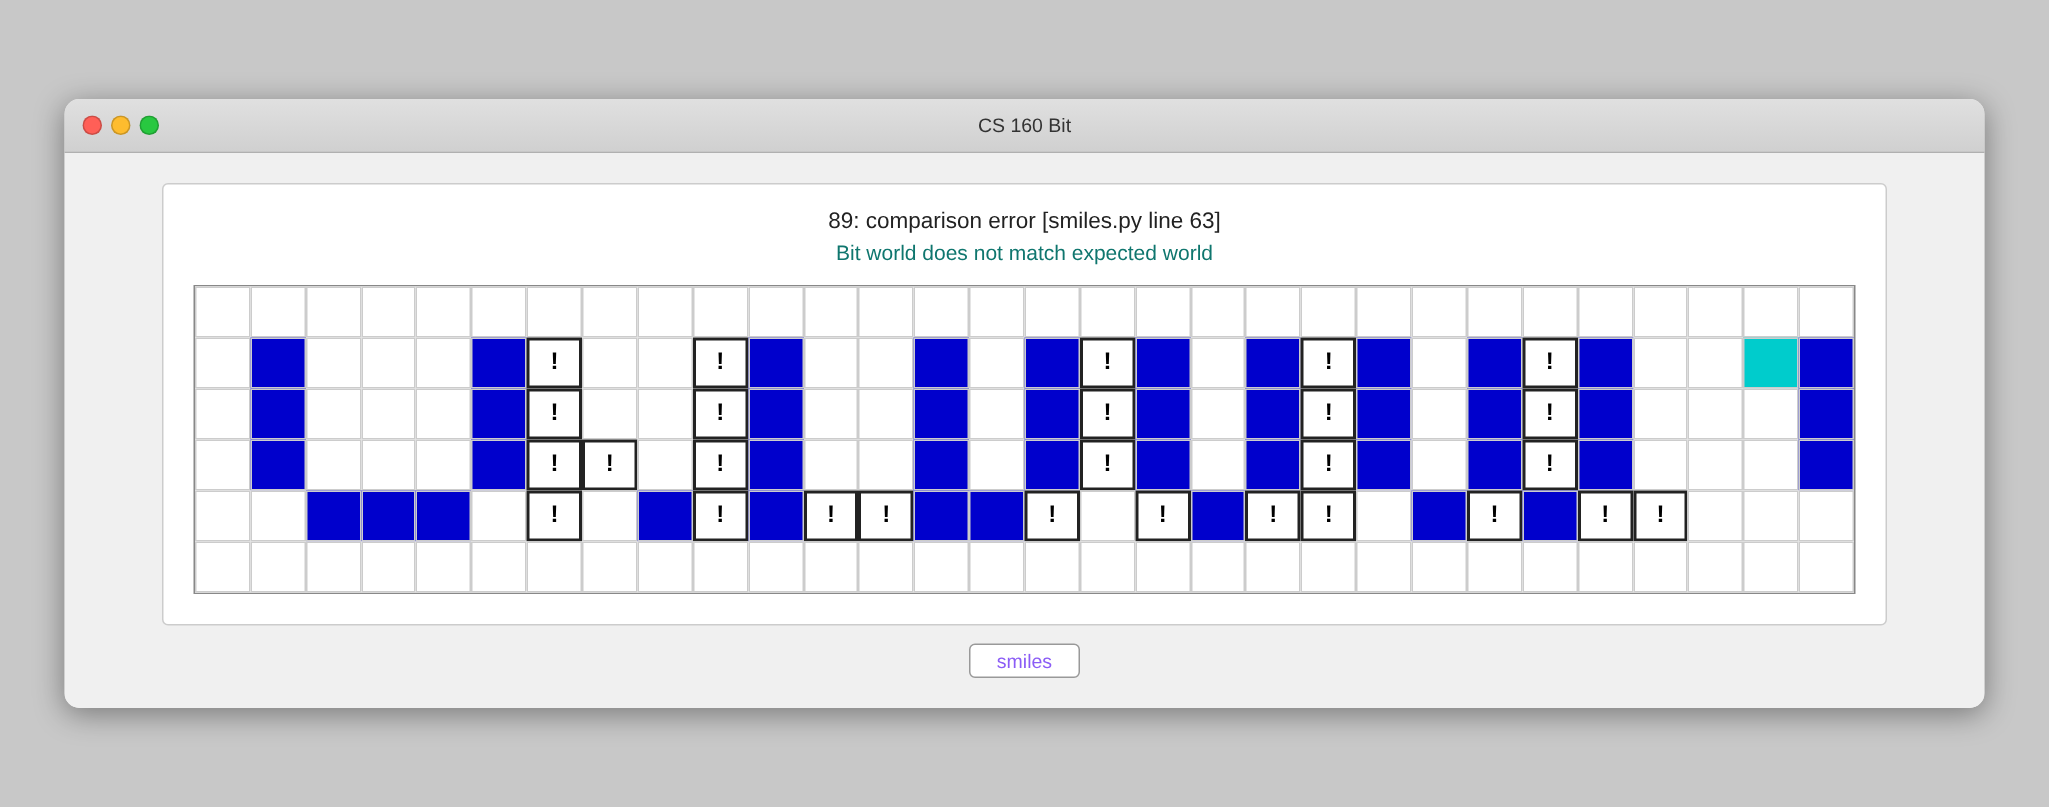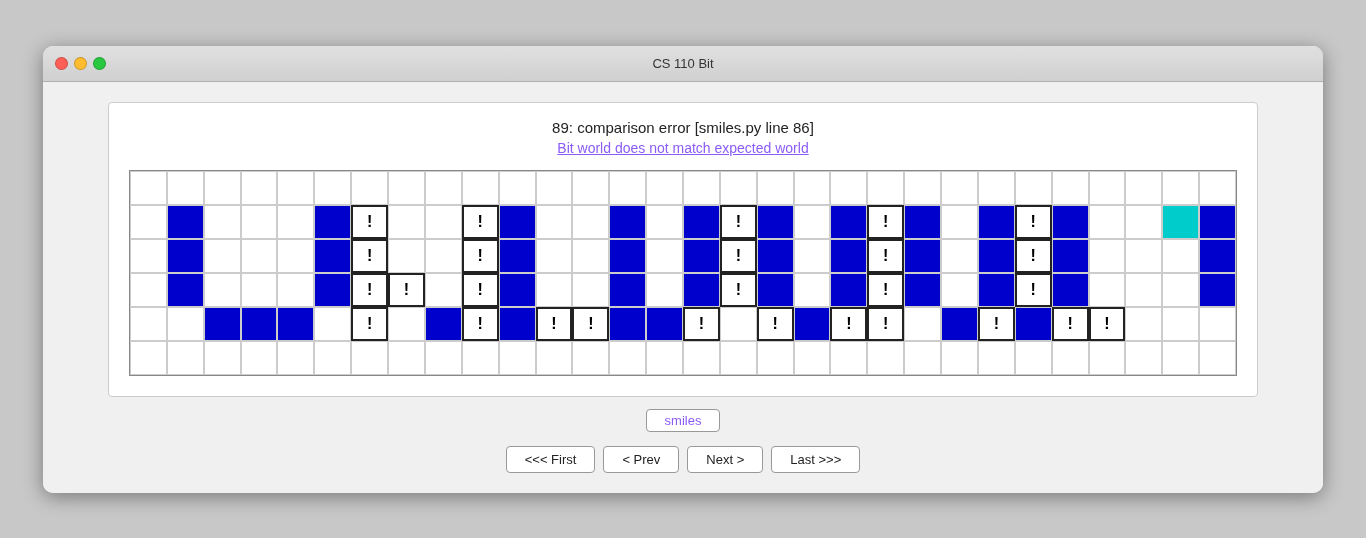--- a/index.html
+++ b/index.html
@@ -77,23 +77,22 @@
     .error-title {
       text-align: center;
       font-size: 15px;
       color: #222;
       margin-bottom: 4px;
     }
 
     .error-subtitle {
       text-align: center;
       font-size: 14px;
-      color: #8b5cf6;
+      color: #0f766e;
       margin-bottom: 14px;
-      text-decoration: underline;
     }
 
     .grid-container {
       border: 1px solid #888;
       display: inline-block;
       width: 100%;
     }
 
     .grid {
       display: grid;
@@ -162,26 +161,26 @@
 </head>
 <body>
 
 <div class="window">
   <div class="titlebar">
     <div class="traffic-lights">
       <div class="traffic-light close"></div>
       <div class="traffic-light minimize"></div>
       <div class="traffic-light maximize"></div>
     </div>
-    <div class="titlebar-title">CS 110 Bit</div>
+    <div class="titlebar-title">CS 160 Bit</div>
   </div>
 
   <div class="content">
     <div class="inner-panel">
-      <div class="error-title">89: comparison error  [smiles.py line 86]</div>
+      <div class="error-title">89: comparison error  [smiles.py line 63]</div>
       <div class="error-subtitle">Bit world does not match expected world</div>
 
       <div class="grid-container">
         <div class="grid" id="bit-grid">
         <div class="cell white"></div>
             <div class="cell white"></div>
             <div class="cell white"></div>
             <div class="cell white"></div>
             <div class="cell white"></div>
             <div class="cell white"></div>
@@ -414,20 +413,14 @@
             <div class="cell white"></div>
             <div class="cell white"></div>
           </div>
       </div>
     </div>
 
     <div class="label-row">
       <span class="name-label">smiles</span>
     </div>
 
-    <div class="buttons-row">
-      <button class="nav-btn">&lt;&lt;&lt; First</button>
-      <button class="nav-btn">&lt; Prev</button>
-      <button class="nav-btn">Next &gt;</button>
-      <button class="nav-btn">Last &gt;&gt;&gt;</button>
-    </div>
   </div>
 </div>
 
 </body></html>

